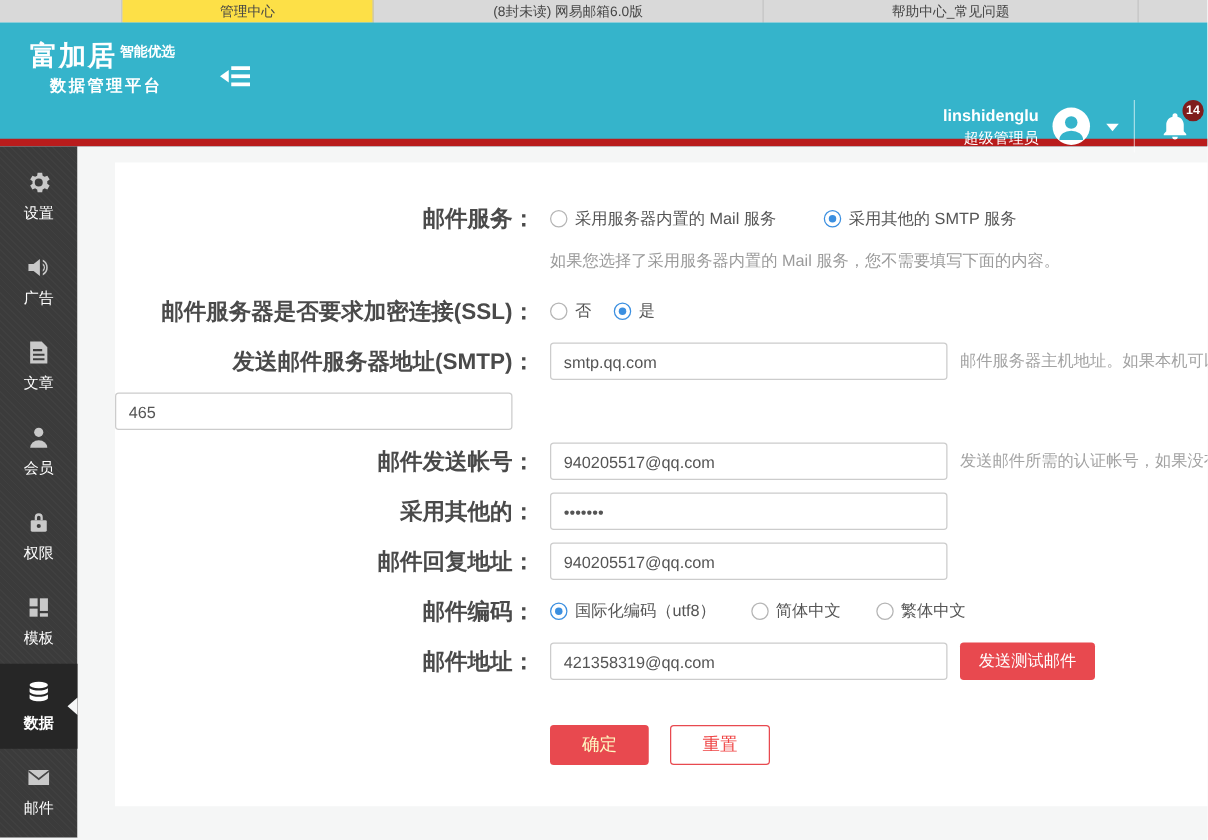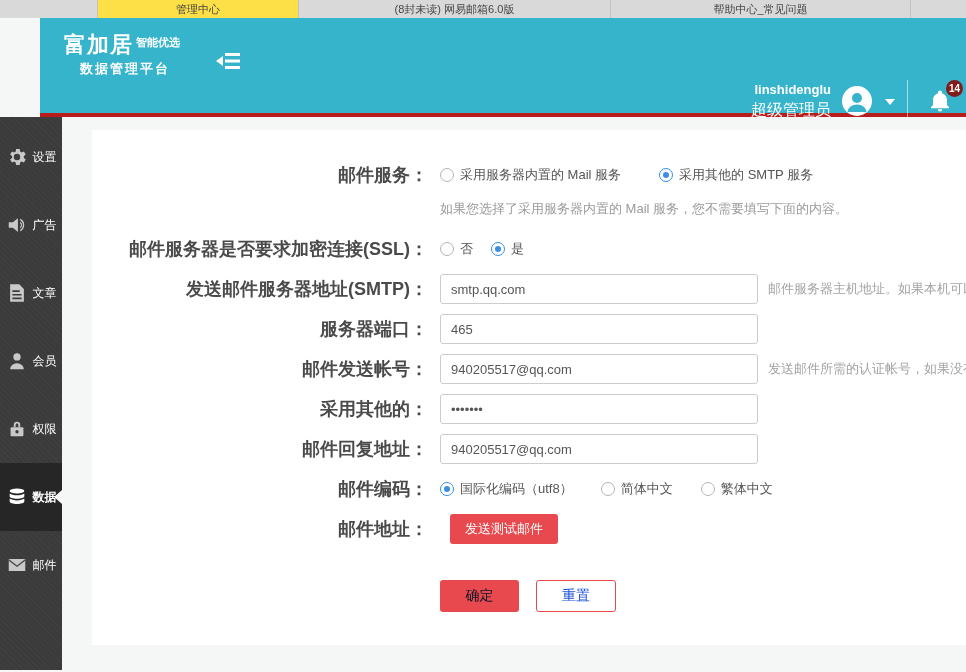--- a/index.html
+++ b/index.html
@@ -11,52 +11,52 @@
   .tabbar::before { content:''; width:97px; border-right:1px solid #c3c3c3; }
   .tabbar::after { content:''; flex:1; }
   .tab { display:flex; align-items:center; justify-content:center; font-size:11px; color:#454545;
          border-right:1px solid #c3c3c3; overflow:hidden; white-space:nowrap; cursor:default; }
   .tab:nth-of-type(1){ width:201px; }
   .tab:nth-of-type(2){ width:312px;text-align:center; }
   .tab:nth-of-type(3){ width:300px; }
   .tab.active { background:#fde047; }
 
   
-  .header { height:99px; background:#35b4cb; border-bottom:4px solid #b91c1c; position:relative; color:#fff;margin-left:40px; }
+  .header { height:99px; background:#35b4cb; border-bottom:6px solid #b91c1c; position:relative; color:#fff; }
   .logo { position:absolute; left:24px; top:14px; line-height:1.2; cursor:default; }
   .logo .line1 { display:flex; align-items:flex-start; }
   .logo .brand { font-size:22px; font-weight:bold; letter-spacing:1px; }
   .logo .brand-tag { font-size:11px; font-weight:bold; margin:4px 0 0 3px; }
   .logo .line2 { font-size:13px; font-weight:bold; letter-spacing:2px; padding-left:16px; margin-top:3px; }
   .menu-toggle { position:absolute; left:176px; top:32px; width:26px; height:22px; cursor:pointer; }
   .nav { position:absolute; left:200px; top:0; height:49px; display:flex; }
   .nav-item { position:relative; height:49px; padding:0 25px; display:flex; align-items:center;
               font-size:17px; color:#fff; cursor:pointer; }
   .nav-item + .nav-item::before { content:''; position:absolute; left:0; top:16px; height:17px; width:1px;
               background:rgba(255,255,255,.45); }
   .nav-item.active { background:#2a96ac; }
   .user-area { position:absolute; right:14px; top:62px; display:flex; align-items:center; }
   .user-text { text-align:right; line-height:1.35; margin-right:10px; cursor:default; }
   .user-name { font-size:13px; font-weight:bold; }
-  .user-role { font-size:16px; }
+  .user-role { font-size:12px; }
   .avatar { width:32px; height:32px; cursor:pointer; }
   .chevron { width:0; height:0; border-left:5px solid transparent; border-right:5px solid transparent;
              border-top:6px solid #fff; margin:2px 12px 0 12px; cursor:pointer; }
   .user-divider { width:1px; height:42px; background:rgba(255,255,255,.55); margin-right:20px; }
   .bell-wrap { position:relative; width:24px; height:26px; cursor:pointer; }
   .badge { position:absolute; top:-8px; right:-11px; min-width:17px; height:17px; border-radius:9px;
            background:#7f1d1d; color:#fff; font-size:10px; font-weight:bold; display:flex;
            align-items:center; justify-content:center; padding:0 3px; }
 
   
   .main { display:flex; height:553px; }
   .sidebar { width:62px; background:#3b3b3b;
              background-image:repeating-linear-gradient(45deg, rgba(255,255,255,.025) 0 1px, transparent 1px 4px);
              padding-top:6px; flex:none; }
-  .side-item { height:68px; display:flex; flex-direction:row; align-items:center; justify-content:center;
+  .side-item { height:68px; display:flex; flex-direction:column; align-items:center; justify-content:center;
                gap:5px; cursor:pointer; position:relative; }
   .side-icon { width:22px; height:22px; display:block; }
   .side-icon svg { width:22px; height:22px; fill:#c9c9c9; }
   .side-label { font-size:12px; color:#fff; }
   .side-item.active { background:#262626;font-weight:bold; }
   .side-item.active .side-icon svg { fill:#fff; }
   .side-item.active::after { content:''; position:absolute; right:0; top:50%; margin-top:-7px;
                border-top:7px solid transparent; border-bottom:7px solid transparent;
                border-right:8px solid #f5f6f6; }
 
@@ -73,23 +73,23 @@
   .radio.checked { border-color:#3b8fe0; }
   .radio.checked::after { content:''; position:absolute; left:3px; top:3px; right:3px; bottom:3px;
            border-radius:50%; background:#3b8fe0; }
   .hint-row { margin:0 0 16px 348px; font-size:13px; color:#9b9b9b; cursor:default; }
   .txt { width:318px; height:30px; border:1px solid #ccc; border-radius:3px; padding:0 10px;
          font-size:13px; color:#555; font-family:inherit; outline:none; }
   .help { margin-left:10px; font-size:13px; color:#a3a3a3; white-space:nowrap; cursor:default; }
   .btn-test { margin-left:10px; height:30px; padding:0 15px; background:#e8494f; color:#fff;
               border:none; border-radius:3px; font-size:13px; font-family:inherit; cursor:pointer; }
   .btn-row { margin:36px 0 0 348px; display:flex; }
-  .btn-primary { width:79px; height:32px; background:#e8494f; color:#0f172a; border:none; border-radius:3px;
+  .btn-primary { width:79px; height:32px; background:#e8494f; color:#fef9c3; border:none; border-radius:3px;
               font-size:14px; font-family:inherit; cursor:pointer; }
-  .btn-outline { width:80px; height:32px; background:#fff; color:#1d4ed8; border:1px solid #e8494f;
+  .btn-outline { width:80px; height:32px; background:#fff; color:#ef4444; border:1px solid #e8494f;
               border-radius:3px; font-size:14px; font-family:Liberation Serif, serif; margin-left:17px; cursor:pointer; }
 
   .gap18 { width:18px; flex:none; }
   .gap28 { width:28px; flex:none; }
   .gap38 { width:38px; flex:none; }
 </style>
 </head>
 <body>
 
 <div class="tabbar">
@@ -178,20 +178,29 @@
         <span class="side-label">会员</span>
       </div>
       <div class="side-item">
         <span class="side-icon"><svg viewBox="0 0 24 24">
             <path d="M8.5 10V7.5a3.5 3.5 0 017 0V10h-2V7.5a1.5 1.5 0 00-3 0V10h-2z"></path>
             <rect x="5" y="10" width="14" height="10" rx="1.2"></rect>
             <circle cx="12" cy="15" r="1.8" fill="#3b3b3b"></circle>
           </svg></span>
         <span class="side-label">权限</span>
       </div>
+      <div class="side-item">
+        <span class="side-icon"><svg viewBox="0 0 24 24">
+            <rect x="4" y="4" width="7" height="7"></rect>
+            <rect x="13" y="4" width="7" height="11"></rect>
+            <rect x="4" y="13" width="7" height="7"></rect>
+            <rect x="13" y="17" width="7" height="3"></rect>
+          </svg></span>
+        <span class="side-label">模板</span>
+      </div>
       <div class="side-item active">
         <span class="side-icon"><svg viewBox="0 0 24 24">
             <ellipse cx="12" cy="5.5" rx="8" ry="2.8"></ellipse>
             <path d="M4 8.2c1.6 1.3 4.6 2 8 2s6.4-.7 8-2v3c0 1.5-3.6 2.8-8 2.8S4 12.7 4 11.2v-3z"></path>
             <path d="M4 13.7c1.6 1.3 4.6 2 8 2s6.4-.7 8-2v3.1c0 1.5-3.6 2.8-8 2.8s-8-1.3-8-2.8v-3.1z"></path>
           </svg></span>
         <span class="side-label">数据</span>
       </div>
       <div class="side-item">
         <span class="side-icon"><svg viewBox="0 0 24 24">
@@ -233,21 +242,20 @@
         </span>
       </div>
 
       <div class="row">
         <span class="row-label">发送邮件服务器地址(SMTP)：</span>
         <input class="txt" type="text" value="smtp.qq.com" style="">
         <span class="help">邮件服务器主机地址。如果本机可以发</span>
       </div>
 
       <div class="row">
-        <span class="row-label">服务器端口：</span>
         <input class="txt" type="text" value="465" style="">
       </div>
 
       <div class="row">
         <span class="row-label">邮件发送帐号：</span>
         <input class="txt" type="text" value="940205517@qq.com" style="">
         <span class="help">发送邮件所需的认证帐号，如果没有就</span>
       </div>
 
       <div class="row">
@@ -273,20 +281,21 @@
         </span>
         <span class="gap28"></span>
         <span class="opt">
           <span class="radio"></span>
           <span>繁体中文</span>
         </span>
       </div>
 
       <div class="row">
         <span class="row-label">邮件地址：</span>
+        <input class="txt" type="text" value="421358319@qq.com" style="">
         <button class="btn-test">发送测试邮件</button>
       </div>
 
       <div class="btn-row">
         <button class="btn-primary">确定</button>
         <button class="btn-outline">重置</button>
       </div>
 
     </div>
   </div>

